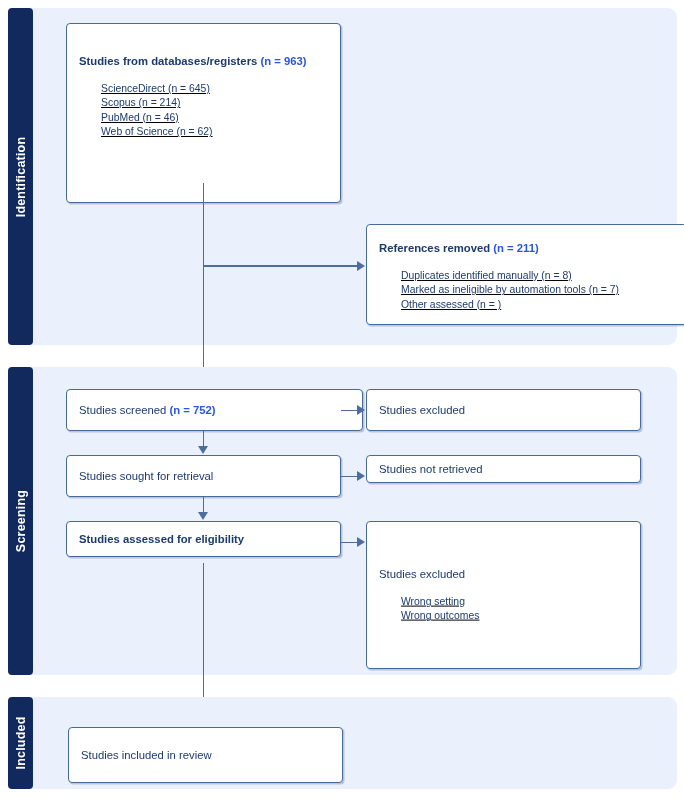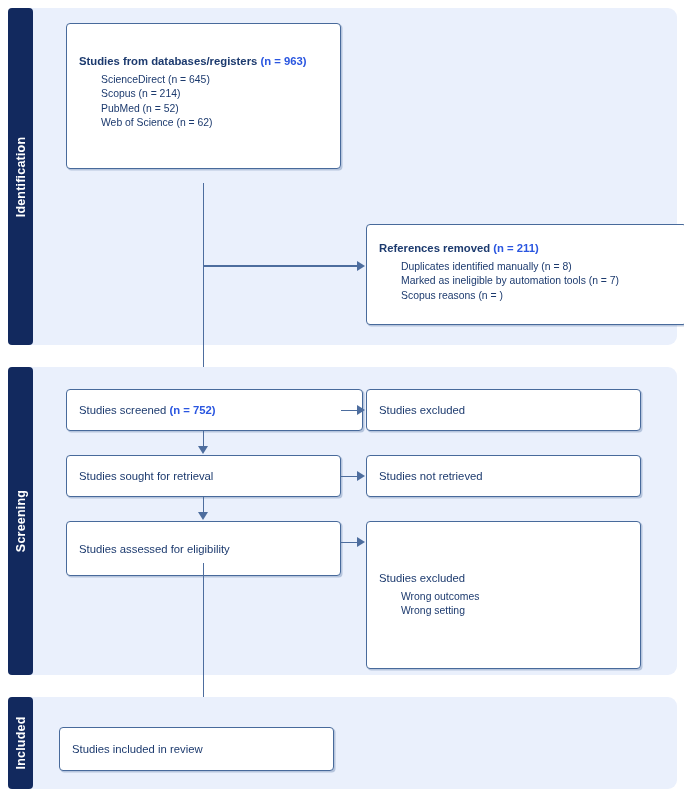--- a/index.html
+++ b/index.html
@@ -75,42 +75,43 @@
     font-size: 11.3px;
     line-height: 15px;
     white-space: nowrap;
   }
   .box-title.bold { font-weight: bold; }
   .count {
     color: #2a56e0;
     font-weight: bold;
   }
   .sub-list {
-    margin: 4px 0 0 0;
+    margin: 13px 0 0 0;
     padding: 0;
     list-style: none;
+    text-decoration: underline;
   }
   .sub-list li {
     color: #1c3a6e;
     font-size: 10.4px;
     line-height: 14.4px;
     padding-left: 22px;
     white-space: nowrap;
   }
 
   
-  #box-databases        { left: 66px;  top: 23px;  width: 275px; height: 146px; }
+  #box-databases        { left: 66px;  top: 23px;  width: 275px; height: 180px; }
   #box-references-removed { left: 366px; top: 224px; width: 321px; height: 101px; }
   #box-screened         { left: 66px;  top: 389px; width: 297px; height: 42px; }
   #box-excluded-1       { left: 366px; top: 389px; width: 275px; height: 42px; }
   #box-sought           { left: 66px;  top: 455px; width: 275px; height: 42px; }
-  #box-not-retrieved    { left: 366px; top: 455px; width: 275px; height: 42px; }
-  #box-eligibility      { left: 66px;  top: 521px; width: 275px; height: 55px; }
+  #box-not-retrieved    { left: 366px; top: 455px; width: 275px; height: 28px; }
+  #box-eligibility      { left: 66px;  top: 521px; width: 275px; height: 36px; font-weight: bold; }
   #box-excluded-2       { left: 366px; top: 521px; width: 275px; height: 148px; }
-  #box-included         { left: 59px;  top: 727px; width: 275px; height: 44px; }
+  #box-included         { left: 68px;  top: 727px; width: 275px; height: 56px; }
 
   
   .line-v {
     position: absolute;
     width: 1.6px;
     background: #4d6d9e;
   }
   .line-h {
     position: absolute;
     height: 1.6px;
@@ -169,36 +170,36 @@
 
   <div class="flow-box" id="box-databases">
     <div class="box-inner top-aligned">
       <div class="box-title bold">
         <span>Studies from databases/registers</span>
         <span class="count">(n = 963)</span>
       </div>
       <ul class="sub-list">
         <li>ScienceDirect (n = 645)</li>
         <li>Scopus (n = 214)</li>
-        <li>PubMed (n = 52)</li>
+        <li>PubMed (n = 46)</li>
         <li>Web of Science (n = 62)</li>
       </ul>
     </div>
   </div>
 
   <div class="flow-box" id="box-references-removed">
     <div class="box-inner top-aligned" style="top:16px;">
       <div class="box-title bold">
         <span>References removed</span>
         <span class="count">(n = 211)</span>
       </div>
       <ul class="sub-list">
         <li>Duplicates identified manually (n = 8)</li>
         <li>Marked as ineligible by automation tools (n = 7)</li>
-        <li>Scopus reasons (n = )</li>
+        <li>Other assessed (n = )</li>
       </ul>
     </div>
   </div>
 
   <div class="line-v" id="v-db-to-screened"></div>
   <div class="arrow-down" id="a-db-to-screened"></div>
   <div class="line-h" id="h-db-to-refs"></div>
   <div class="arrow-right" id="a-db-to-refs"></div>
 
   <div class="stage-panel" id="panel-screening"></div>
@@ -236,22 +237,22 @@
   <div class="flow-box" id="box-eligibility">
     <div class="box-inner">
       <div class="box-title">Studies assessed for eligibility</div>
     </div>
   </div>
 
   <div class="flow-box" id="box-excluded-2">
     <div class="box-inner">
       <div class="box-title">Studies excluded</div>
       <ul class="sub-list">
+        <li>Wrong setting</li>
         <li>Wrong outcomes</li>
-        <li>Wrong setting</li>
       </ul>
     </div>
   </div>
 
   <div class="line-v" id="v-screened-sought"></div>
   <div class="arrow-down" id="a-screened-sought"></div>
   <div class="line-v" id="v-sought-elig"></div>
   <div class="arrow-down" id="a-sought-elig"></div>
   <div class="line-v" id="v-elig-included"></div>
   <div class="arrow-down" id="a-elig-included"></div>

